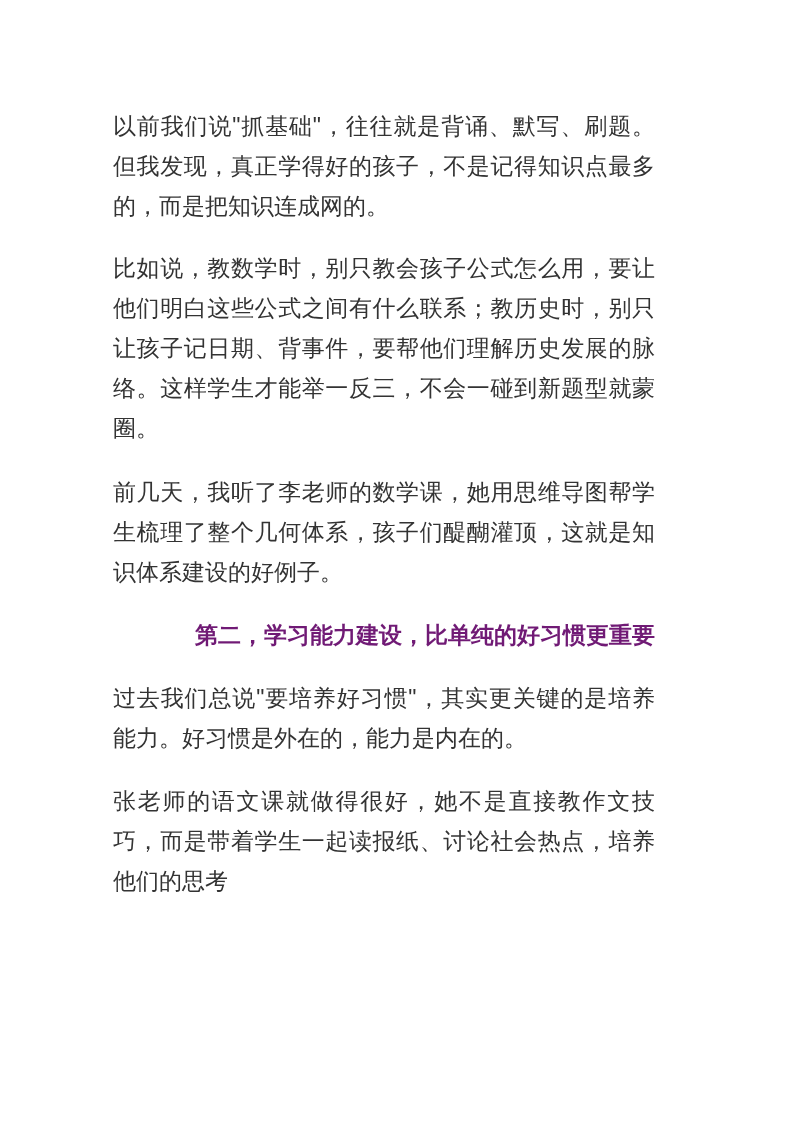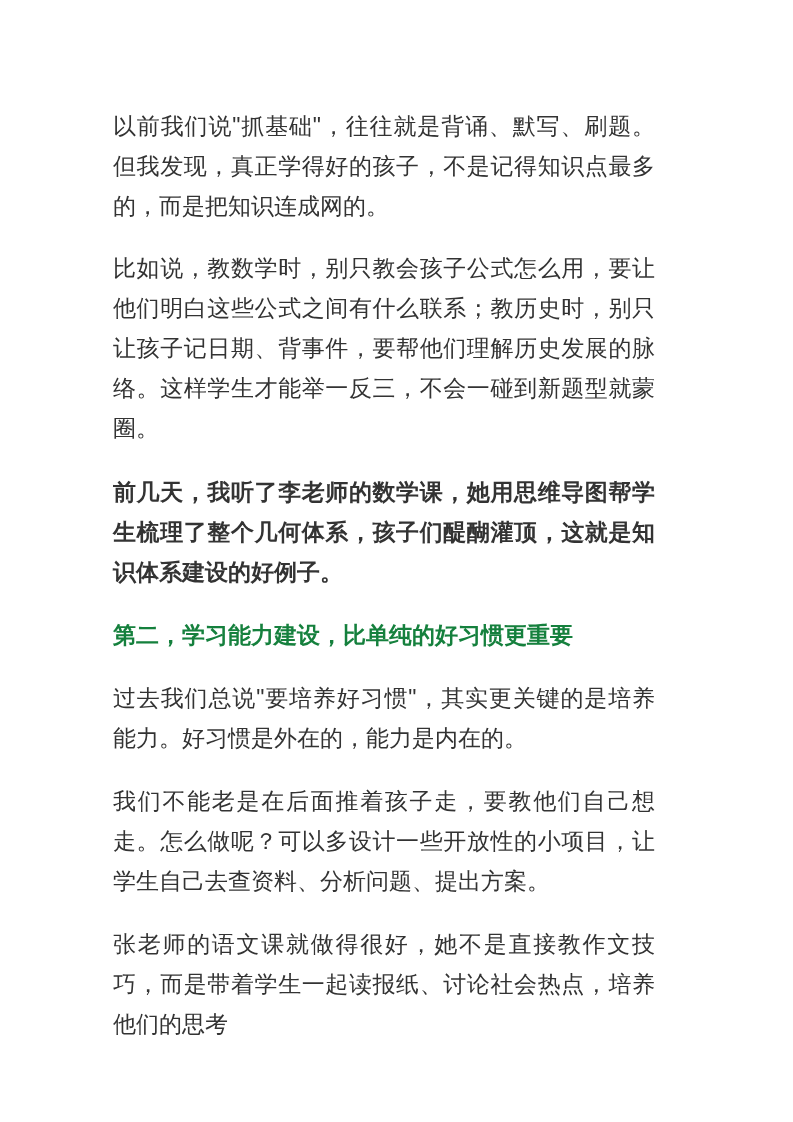--- a/index.html
+++ b/index.html
@@ -41,19 +41,18 @@
     text-align: left;
   }
 </style>
 </head>
 <body style="background: rgb(255, 255, 255);">
 
 <div class="page">
   <div class="doc-body">
       <p class="para" style="color: rgb(51, 51, 51);">以前我们说"抓基础"，往往就是背诵、默写、刷题。但我发现，真正学得好的孩子，不是记得知识点最多的，而是把知识连成网的。</p>
       <p class="para" style="color: rgb(51, 51, 51); font-family: Liberation Serif, serif;">比如说，教数学时，别只教会孩子公式怎么用，要让他们明白这些公式之间有什么联系；教历史时，别只让孩子记日期、背事件，要帮他们理解历史发展的脉络。这样学生才能举一反三，不会一碰到新题型就蒙圈。</p>
-      <p class="para" style="color: rgb(51, 51, 51); font-weight: bold;">前几天，我听了李老师的数学课，她用思维导图帮学生梳理了整个几何体系，孩子们醍醐灌顶，这就是知识体系建设的好例子。</p>
-      <h2 class="heading" style="color: #15803d;">第二，学习能力建设，比单纯的好习惯更重要</h2>
+      <p class="para" style="color: rgb(51, 51, 51);">前几天，我听了李老师的数学课，她用思维导图帮学生梳理了整个几何体系，孩子们醍醐灌顶，这就是知识体系建设的好例子。</p>
+      <h2 class="heading" style="color: #701a75; text-align: right;">第二，学习能力建设，比单纯的好习惯更重要</h2>
       <p class="para" style="color: rgb(51, 51, 51);">过去我们总说"要培养好习惯"，其实更关键的是培养能力。好习惯是外在的，能力是内在的。</p>
-      <p class="para" style="color: rgb(51, 51, 51);">我们不能老是在后面推着孩子走，要教他们自己想走。怎么做呢？可以多设计一些开放性的小项目，让学生自己去查资料、分析问题、提出方案。</p>
       <p class="para" style="color: rgb(51, 51, 51);">张老师的语文课就做得很好，她不是直接教作文技巧，而是带着学生一起读报纸、讨论社会热点，培养他们的思考</p>
     </div>
 </div>
 
 </body></html>

